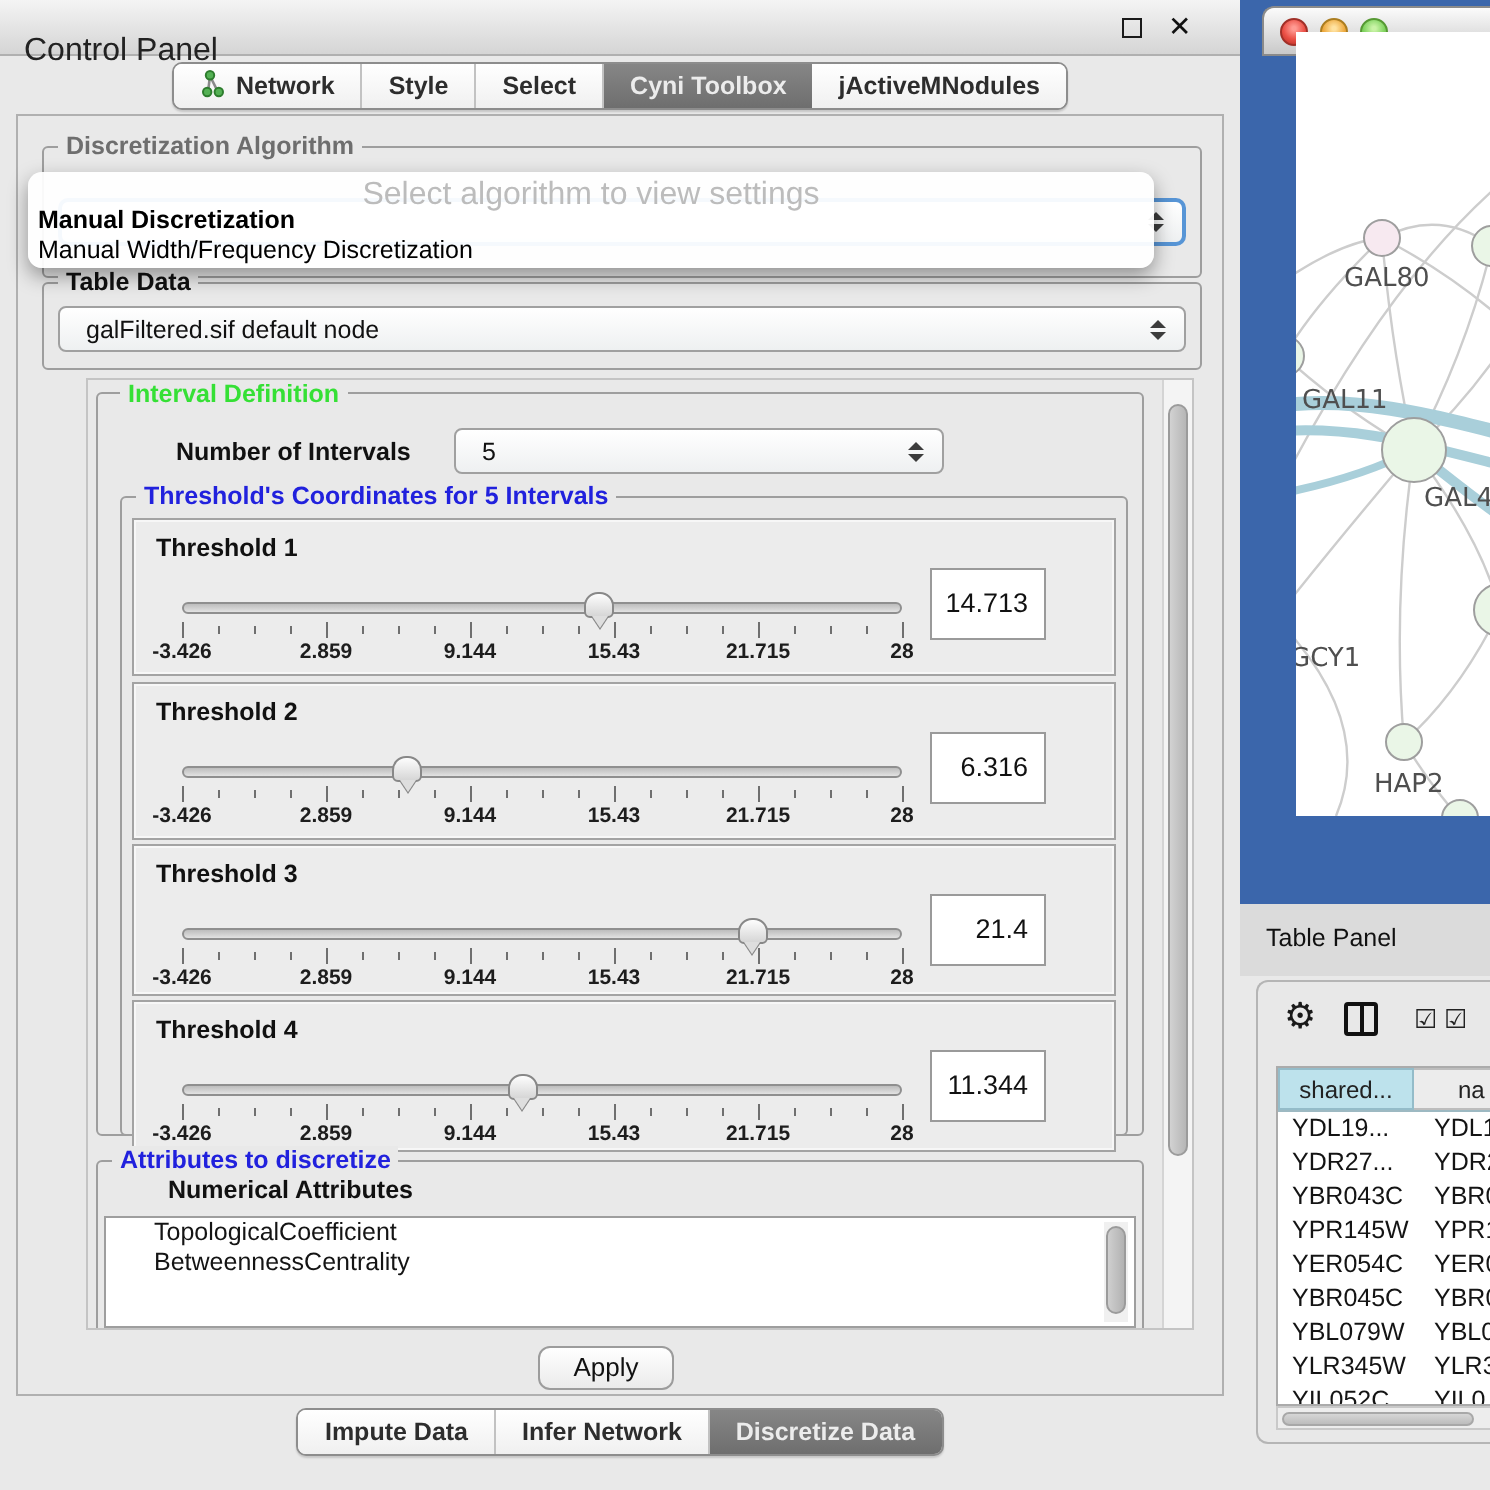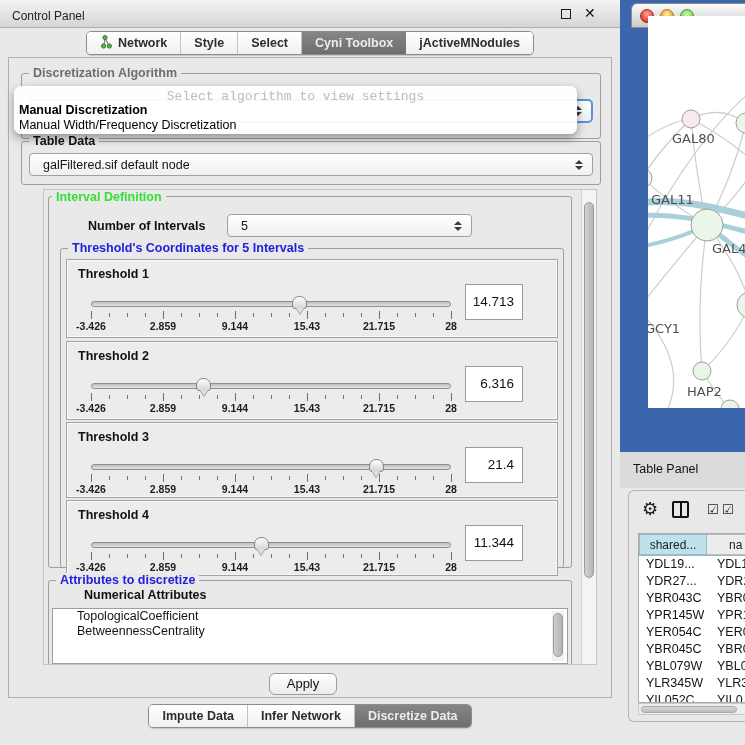--- a/index.html
+++ b/index.html
@@ -9,21 +9,21 @@
     background:#e9e9e9;
     font-family:"Liberation Sans","DejaVu Sans",sans-serif;
     font-size:12px; color:#1c1c1c;
   }
   
   #cp-titlebar {
     position:absolute; left:0; top:0; width:620px; height:28px;
     background:linear-gradient(#f4f4f4,#d5d5d5);
     border-bottom:1px solid #b0b0b0;
   }
-  #cp-title { position:absolute; left:12px; top:9px; font-size:12px; color:#222; }
+  #cp-title { position:absolute; left:12px; top:17px; font-size:16px; color:#222; }
   #float-btn { position:absolute; left:561px; top:9px; width:10px; height:10px; border:1.5px solid #1a1a1a; background:transparent; cursor:pointer; }
   #close-btn { position:absolute; left:584px; top:5px; font-size:14px; font-weight:bold; color:#111; cursor:pointer; }
   
   .tabbar-wrap { position:absolute; width:620px; text-align:center; }
   #top-tabbar-wrap { top:31px; left:0; }
   #bottom-tabbar-wrap { top:704px; left:0; }
   .tabbar {
     display:inline-flex; height:24px; border:1px solid #8d8d8d; border-radius:5px;
     overflow:hidden; background:#fff; box-shadow:0 1px 1px rgba(0,0,0,0.15);
   }
@@ -83,21 +83,21 @@
   #attr-vscroll { position:absolute; right:3px; top:2px; width:12px; height:50px; background:#f0f0f0; }
   #attr-vscroll .thumb { position:absolute; left:1px; top:2px; width:10px; height:44px; border-radius:5px; background:linear-gradient(90deg,#cfcfcf,#b2b2b2); border:1px solid #9b9b9b; }
   
   #apply-btn { position:absolute; left:260px; top:615px; width:68px; height:22px; background:linear-gradient(#ffffff,#ebebeb); border:1px solid #9c9c9c; border-radius:6px; font-size:13px; color:#111; text-align:center; line-height:20px; cursor:pointer; }
   
   #popup {
     position:absolute; left:14px; top:86px; width:563px; height:48px; z-index:60;
     background:rgba(255,255,255,0.94); border-radius:7px;
     box-shadow:0 4px 10px rgba(0,0,0,0.38);
   }
-  #popup-prompt { position:absolute; left:0; right:0; top:3px; text-align:center; color:#bcbcbc; font-size:13px;font-family:Liberation Mono, monospace; }
+  #popup-prompt { position:absolute; left:0; right:0; top:3px; text-align:center; color:#bcbcbc; font-size:16px; }
   .popup-opt { position:absolute; left:5px; font-size:12.5px; color:#000; cursor:pointer; white-space:nowrap; }
   #popup-opt0 { top:17px; font-weight:bold; }
   #popup-opt1 { top:32px; }
   
   #desktop-blue { position:absolute; left:620px; top:0; width:125px; height:452px; background:#3b66ab; }
   #net-titlebar { position:absolute; left:631px; top:3px; width:114px; height:25px; border-radius:6px 0 0 0; background:linear-gradient(#fbfbfb,#c9c9c9); border:1px solid #8a8a8a; border-right:none; }
   .light { position:absolute; top:5px; width:14px; height:14px; border-radius:50%; cursor:pointer; }
   #light-red { left:8px; background:radial-gradient(circle at 50% 35%, #ff9a92 10%, #ea4f45 55%, #b42b22 100%); border:1px solid #a03028; }
   #light-yellow { left:28px; background:radial-gradient(circle at 50% 35%, #ffe2a0 10%, #eda93e 55%, #bb7c17 100%); border:1px solid #ab7d20; }
   #light-green { left:48px; background:radial-gradient(circle at 50% 35%, #c9f3a6 10%, #7ed25e 55%, #4d9c2d 100%); border:1px solid #569933; }
@@ -176,21 +176,21 @@
     <div class="combo" id="td-combo">
       <span class="val">galFiltered.sif default node</span>
       <span class="spin">
           <i class="up"></i>
           <i class="dn"></i>
         </span>
     </div>
 
     <div id="scrollpane">
       <div class="group" style="left:4px; top:6px; width:524px; height:372px;"></div>
-      <div class="group-label glabel-green" style="left:8px; top:0;">Interval Definition</div>
+      <div class="group-label glabel-green" style="left:16px; top:0;">Interval Definition</div>
 
       <div style="position:absolute; left:44px; top:29px; font-size:12.5px; font-weight:bold; color:#111;">Number of Intervals</div>
       <div class="combo" style="left:183px; top:24px; width:245px; height:23px;">
         <span class="val">5</span>
         <span class="spin">
             <i class="up"></i>
             <i class="dn"></i>
           </span>
       </div>
 

